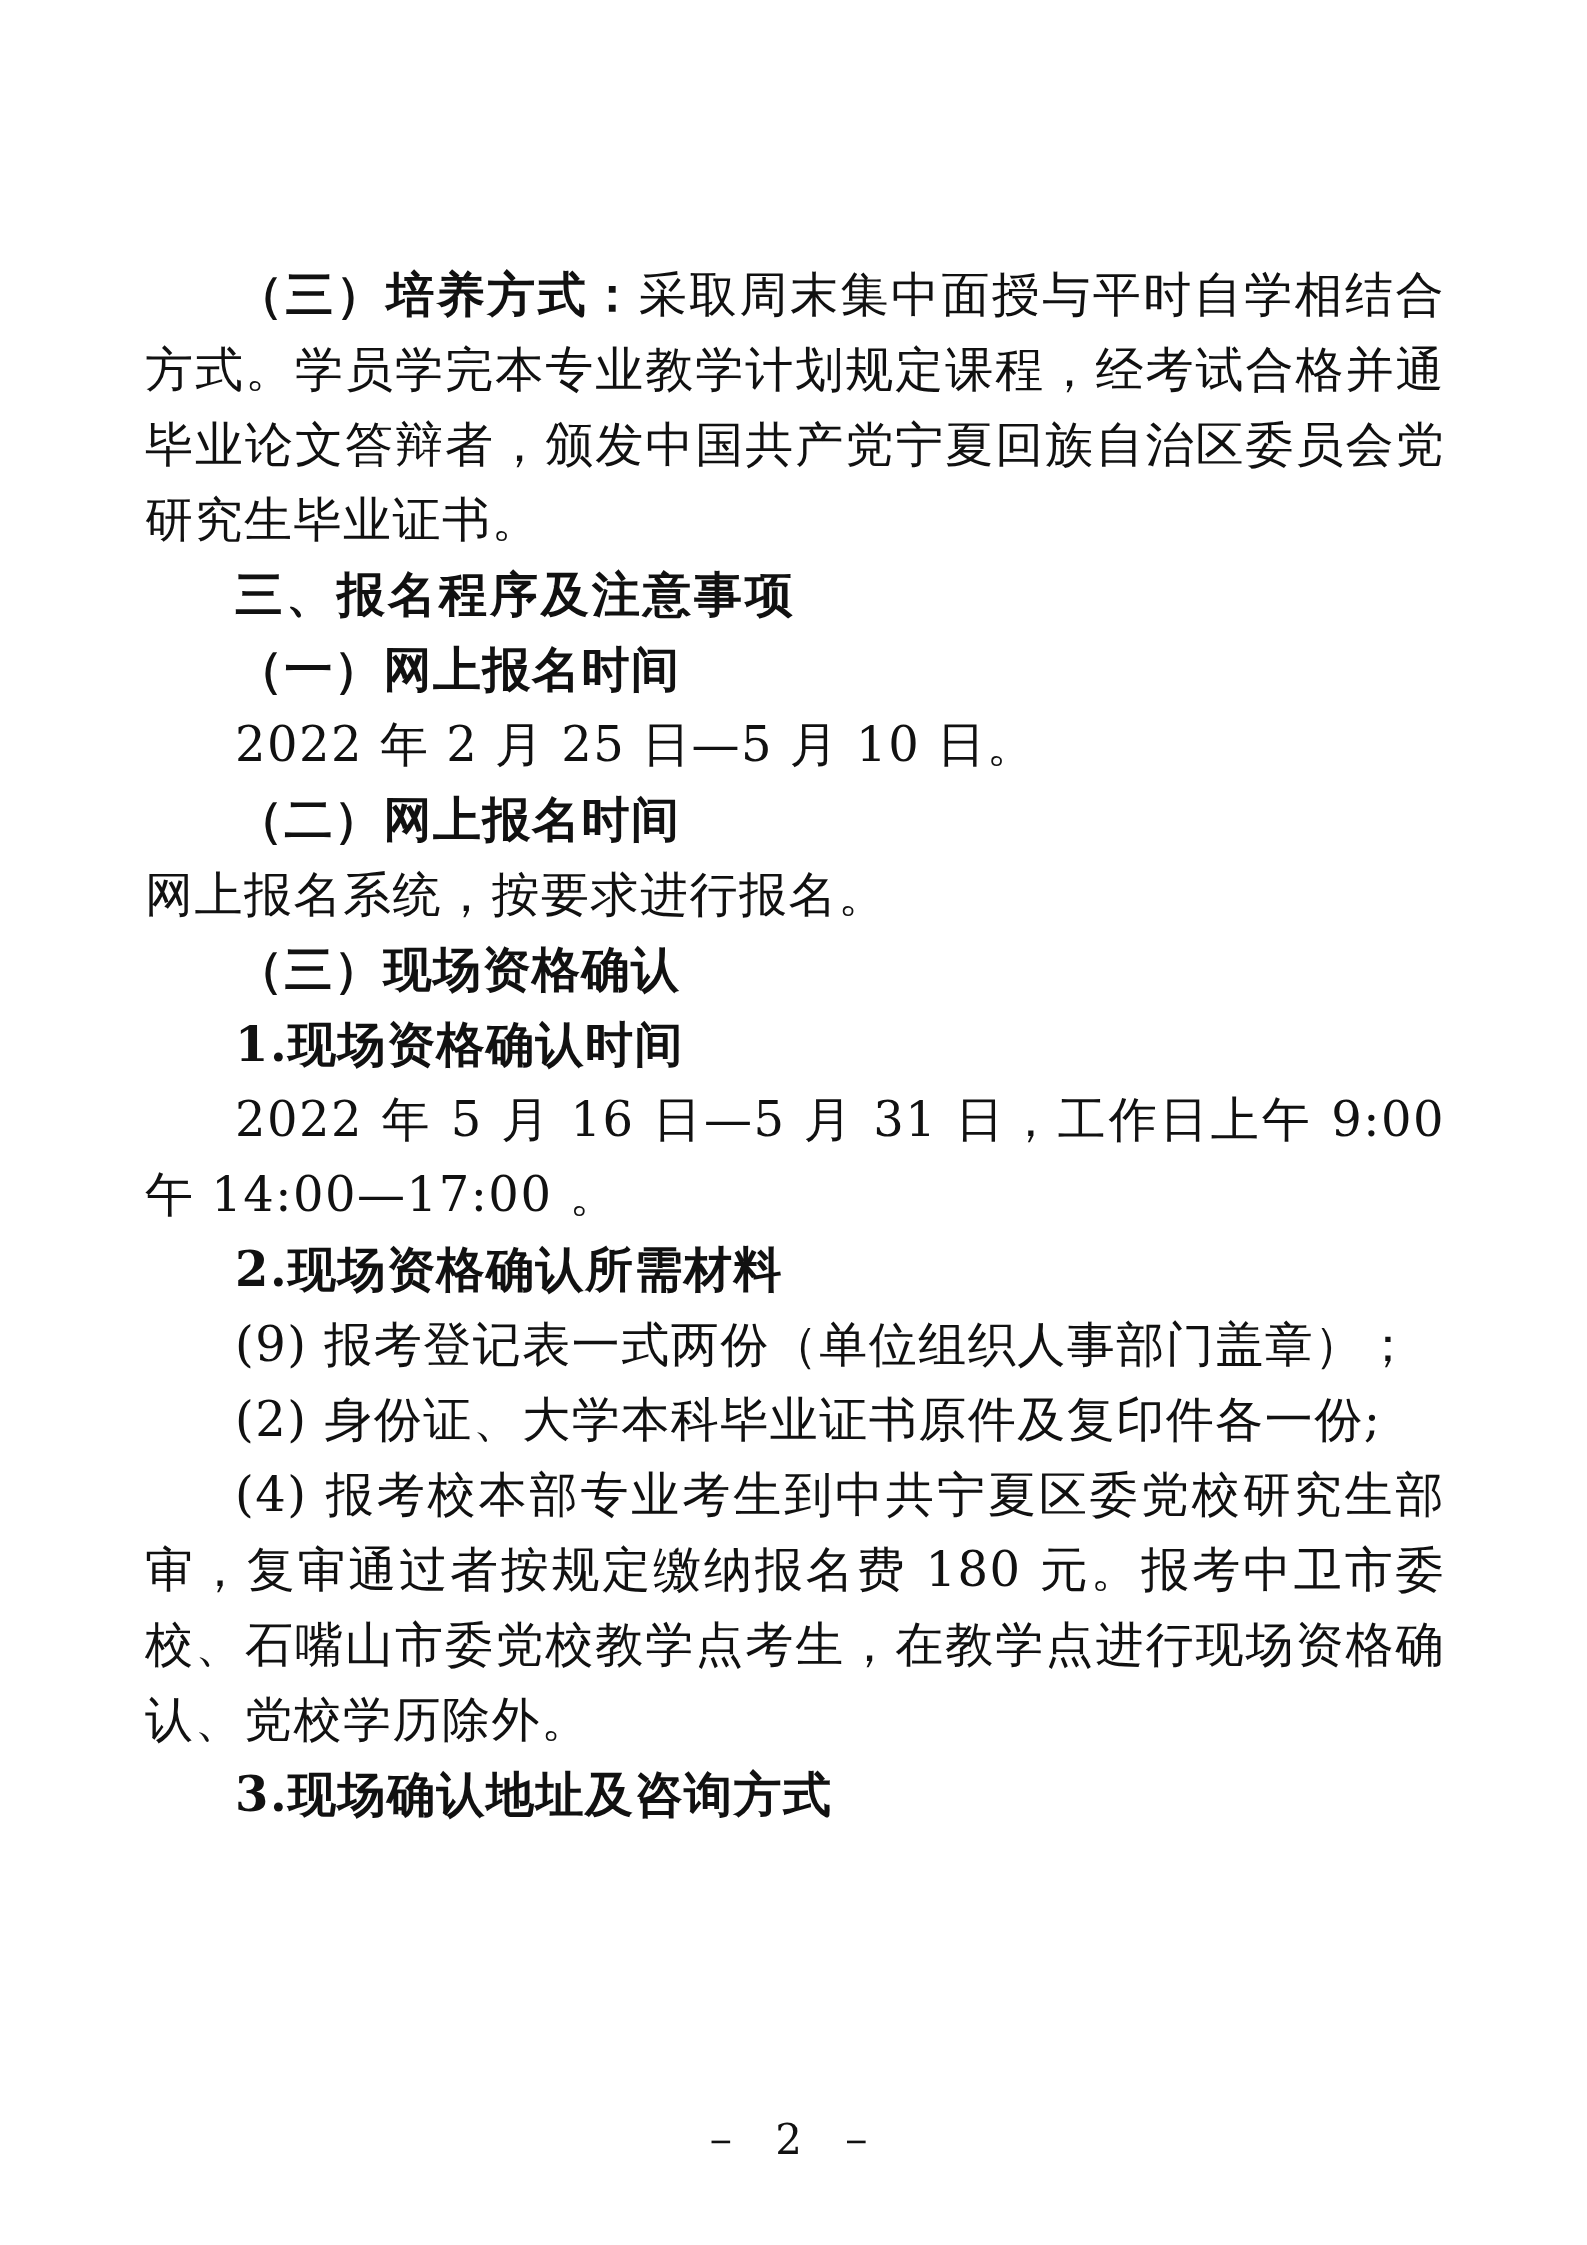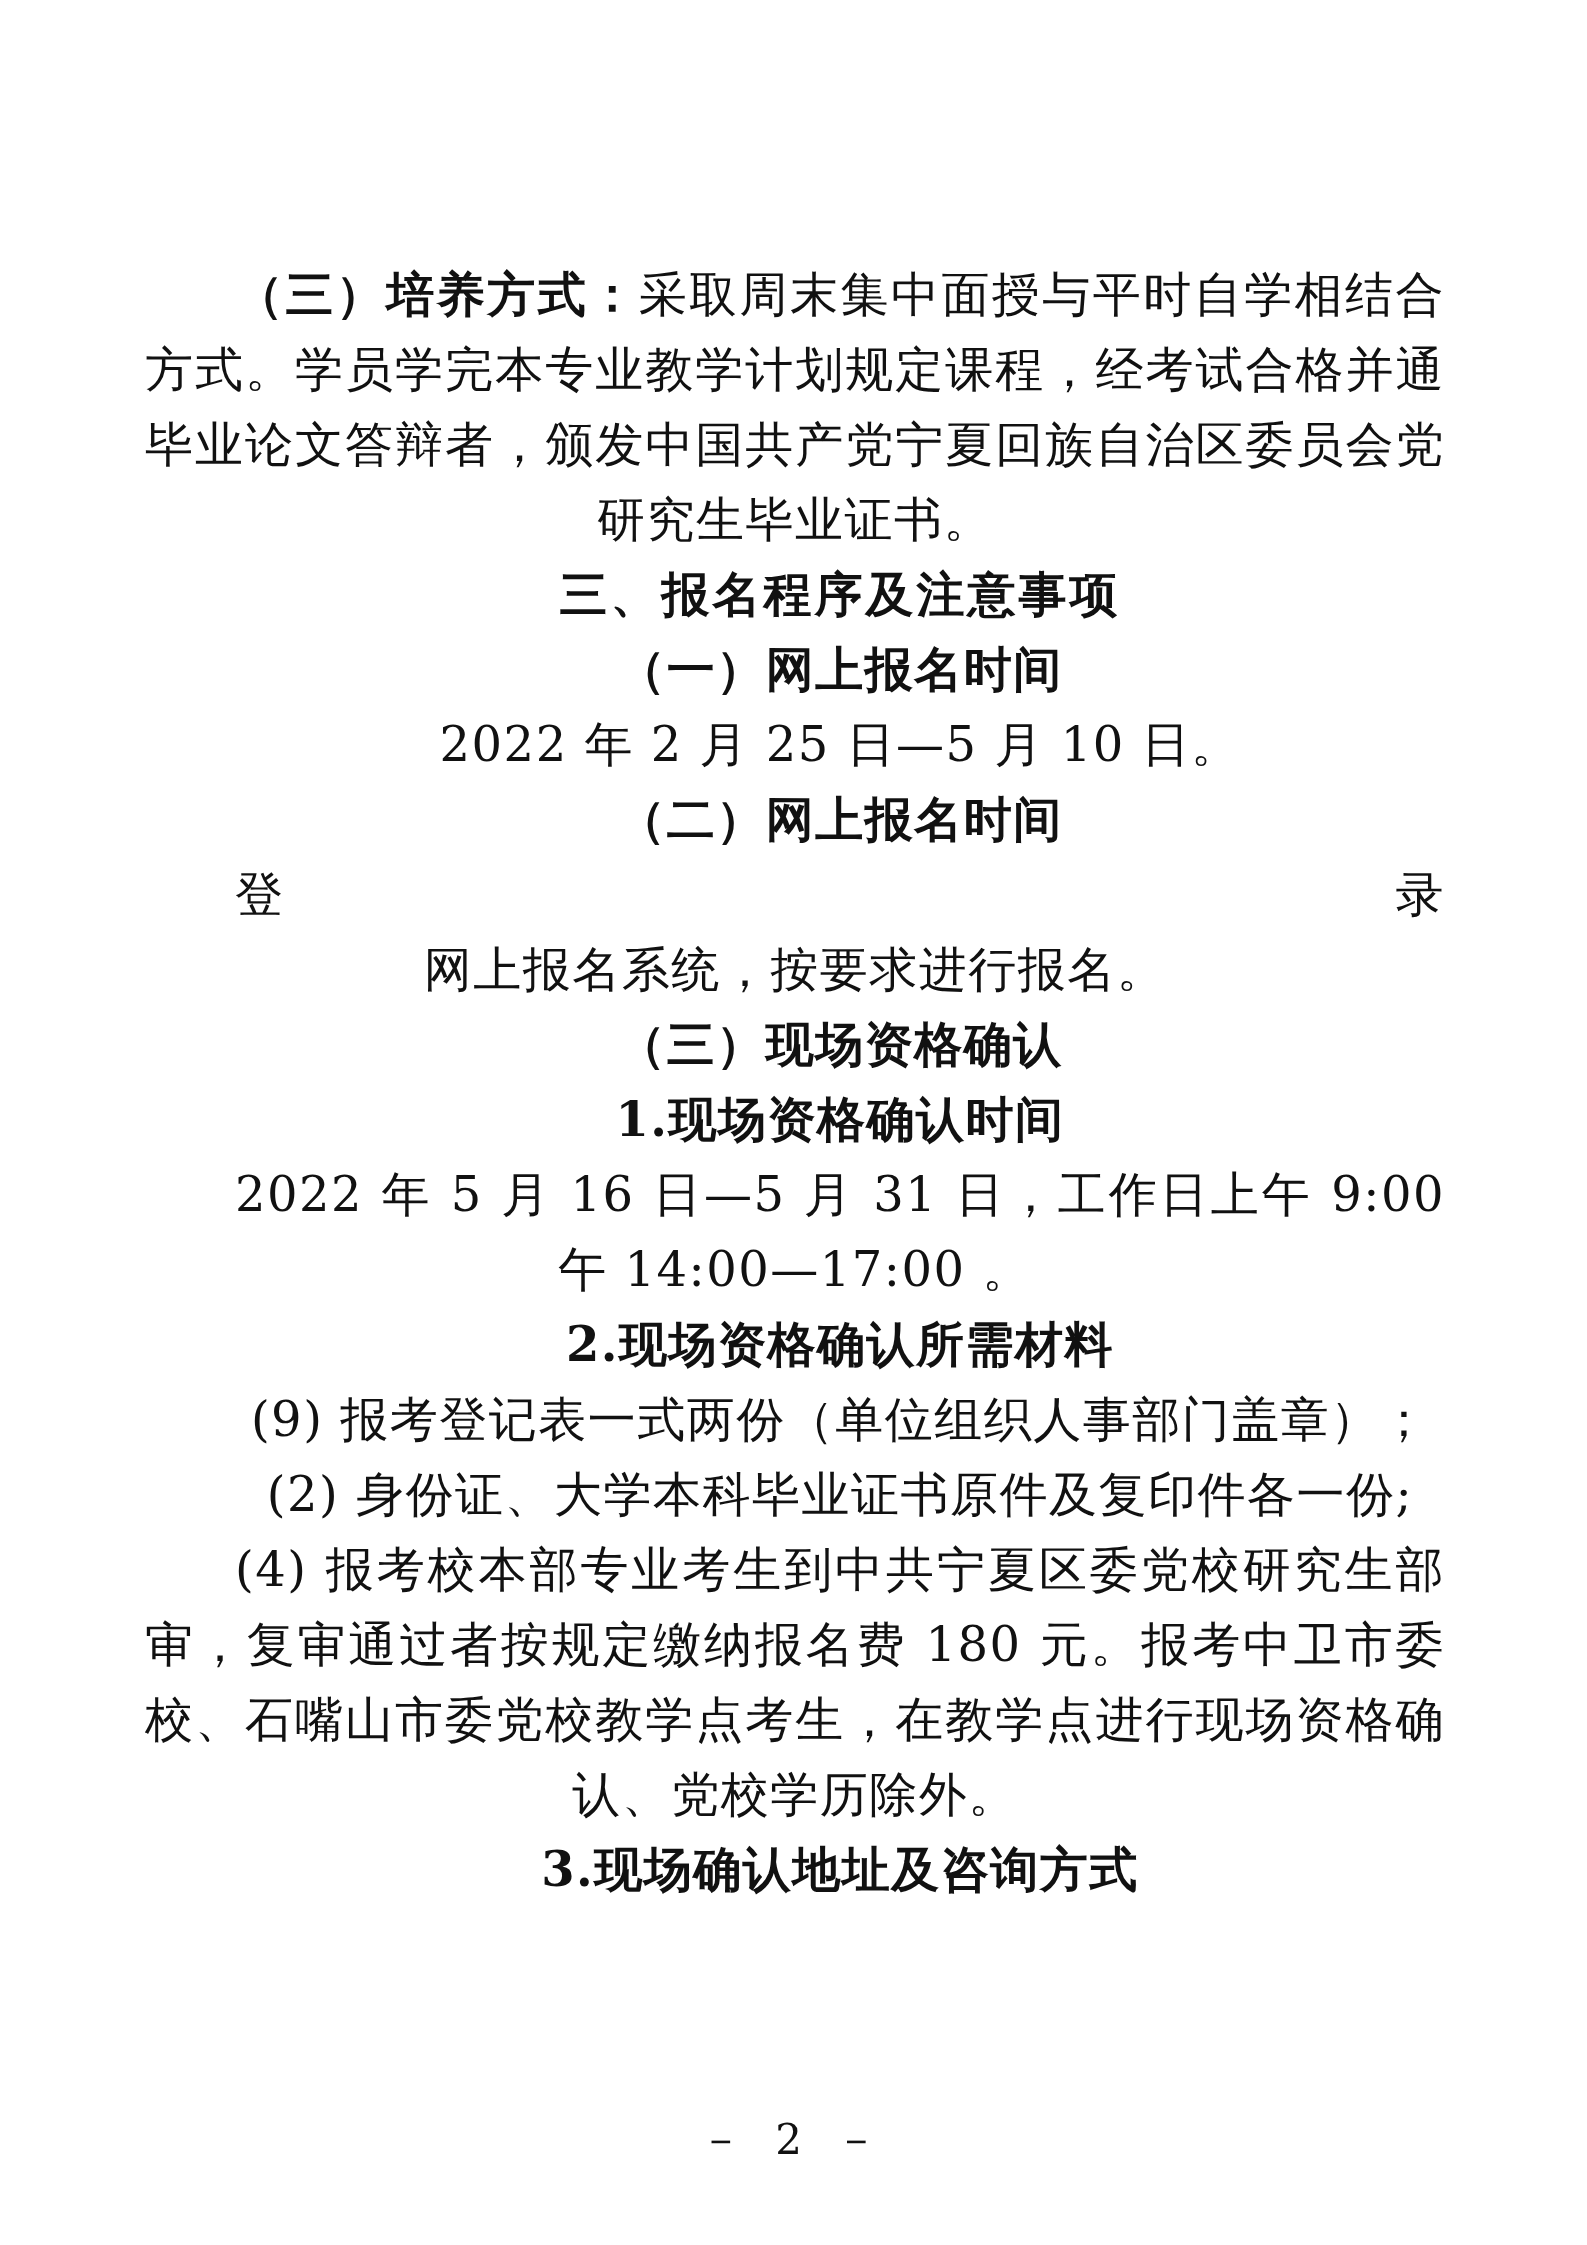--- a/index.html
+++ b/index.html
@@ -19,21 +19,20 @@
     top: 257px;
     left: 145px;
     right: 142px;
   }
   .line {
     font-size: 48px;
     line-height: 75px;
     height: 75px;
     letter-spacing: 1.5px;
     white-space: nowrap;
-    text-align: center;
   }
   .indent { text-indent: 90px; }
   .fill { text-align: justify; text-align-last: justify; white-space: normal; height: 75px; overflow: hidden; }
   .b { font-weight: bold; }
   .hei { font-family: Liberation Serif, serif; font-weight: bold; letter-spacing: 3px; }
   .footer {
     position: absolute;
     left: 0;
     right: 0;
     top: 2112px;
@@ -58,21 +57,20 @@
     <div class="line"><span>研究生毕业证书。</span></div>
 
     <div class="line indent hei"><span>三、报名程序及注意事项</span></div>
 
     <div class="line indent"><span class="b">（一）网上报名时间</span></div>
 
     <div class="line indent"><span>2022 年 2 月 25 日—5 月 10 日。</span></div>
 
     <div class="line indent"><span class="b">（二）网上报名时间</span></div>
 
-    <div class="line indent fill"><span>登录 </span></div>
 
     <div class="line"><span>网上报名系统，按要求进行报名。</span></div>
 
     <div class="line indent"><span class="b">（三）现场资格确认</span></div>
 
     <div class="line indent"><span class="b">1.现场资格确认时间</span></div>
 
     <div class="line indent fill"><span>2022 年 5 月 16 日—5 月 31 日，工作日上午 9:00—11:30,下</span></div>
 
     <div class="line"><span>午 14:00—17:00 。</span></div>

